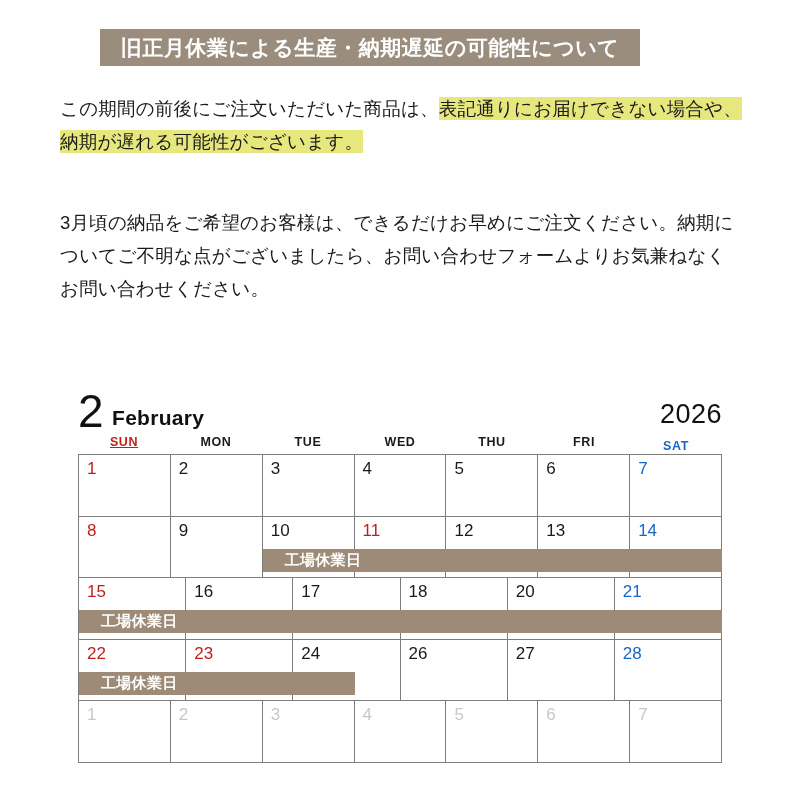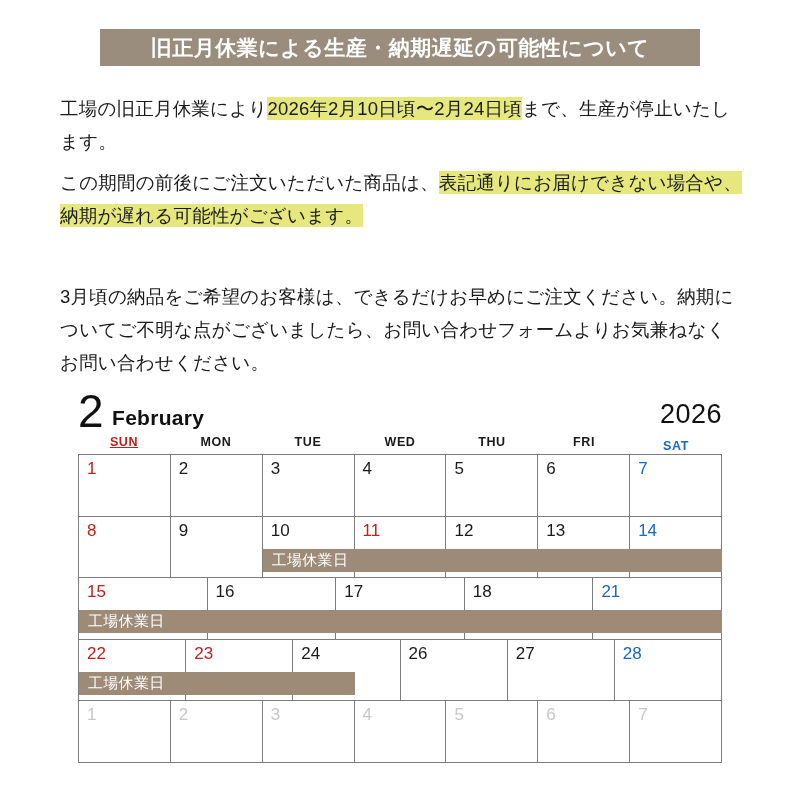--- a/index.html
+++ b/index.html
@@ -14,21 +14,21 @@
     color: #1a1a1a;
     overflow: hidden;
     position: relative;
   }
 
   
   .notice-title {
     position: absolute;
     left: 100px;
     top: 29px;
-    width: 600px;
+    width: 540px;
     height: 37px;
     background: #9b8d7e;
     color: #ffffff;
     font-size: 21px;
     font-weight: 700;
     letter-spacing: 0.5px;
     display: flex;
     align-items: center;
     justify-content: center;
     box-sizing: border-box;
@@ -145,39 +145,38 @@
   .cal-daynum.sat { color: #1667c8; }
   .cal-daynum.out { color: #c8c8c8; }
 
   
   .closure-bar {
     position: absolute;
     height: 23px;
     background: #9d8b77;
     color: #ffffff;
     font-size: 15px;
-    font-weight: 400;
+    font-weight: 700;
     letter-spacing: 0.3px;
     display: flex;
     align-items: center;
-    padding-left: 9px;
+    padding-left: 22px;
     box-sizing: border-box;
     z-index: 2;
     bottom: 6.5px;
   }
 </style>
 </head>
 <body>
 
 <div class="notice-title">
   <span>旧正月休業による生産・納期遅延の可能性について</span>
 </div>
 
 <div class="body-copy">
-  <p class="para"><span>工場の旧正月休業により</span><span class="hl">2026年2月10日頃〜2月24日頃</span><span>まで、生産が停止いたします。</span></p>
   <p class="para"><span>この期間の前後にご注文いただいた商品は、</span><span class="hl">表記通りにお届けできない場合や、納期が遅れる可能性がございます。</span></p>
   <p class="para spaced"><span>3月頃の納品をご希望のお客様は、できるだけお早めにご注文ください。納期についてご不明な点がございましたら、お問い合わせフォームよりお気兼ねなくお問い合わせください。</span></p>
 </div>
 
 <div class="calendar">
 
   <div class="cal-header">
     <span class="cal-month-num">2</span>
     <span class="cal-month-name">February</span>
     <span class="cal-year">2026</span>
@@ -248,20 +247,23 @@
         <div class="cal-cell">
           <span class="cal-daynum weekday">16</span>
         </div>
         <div class="cal-cell">
           <span class="cal-daynum weekday">17</span>
         </div>
         <div class="cal-cell">
           <span class="cal-daynum weekday">18</span>
         </div>
         <div class="cal-cell">
+          <span class="cal-daynum weekday">20</span>
+        </div>
+        <div class="cal-cell">
           <span class="cal-daynum sat">21</span>
         </div>
         <div class="closure-bar" style="left: 0%; width: 100%; background: rgb(157, 139, 119);">工場休業日</div>
       </div>
       <div class="cal-week">
         <div class="cal-cell">
           <span class="cal-daynum sun">22</span>
         </div>
         <div class="cal-cell">
           <span class="cal-daynum holiday">23</span>

